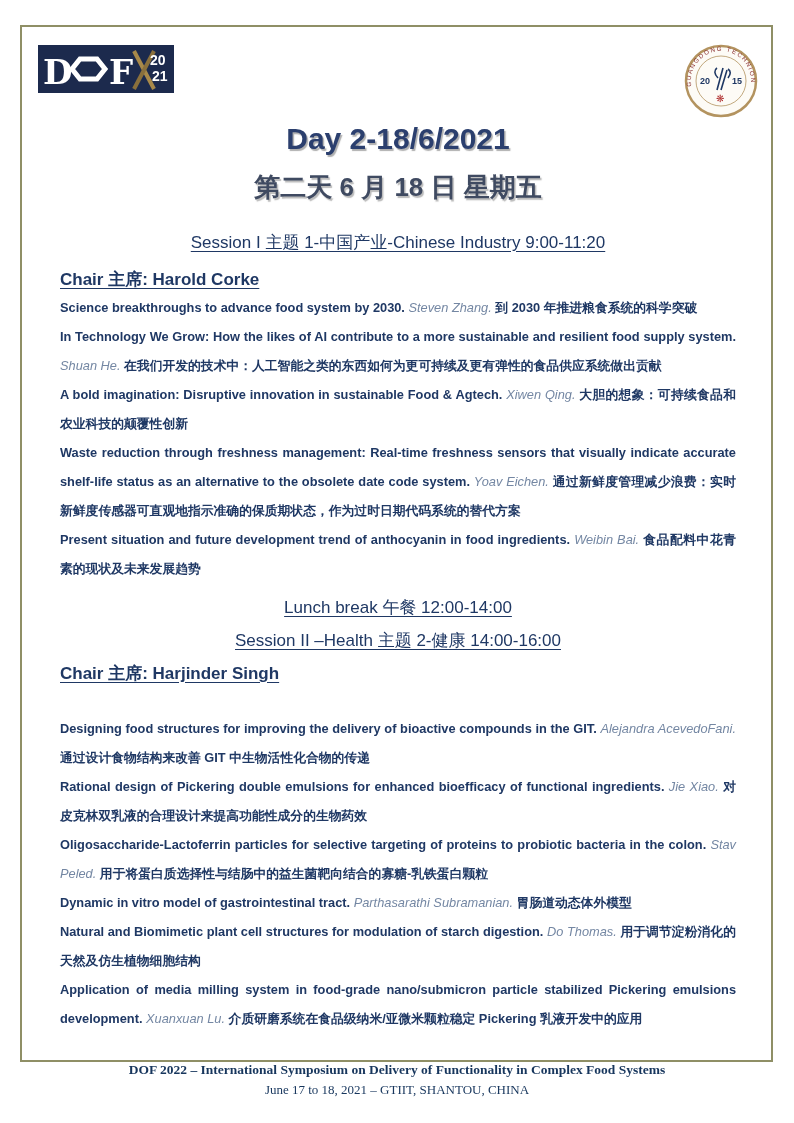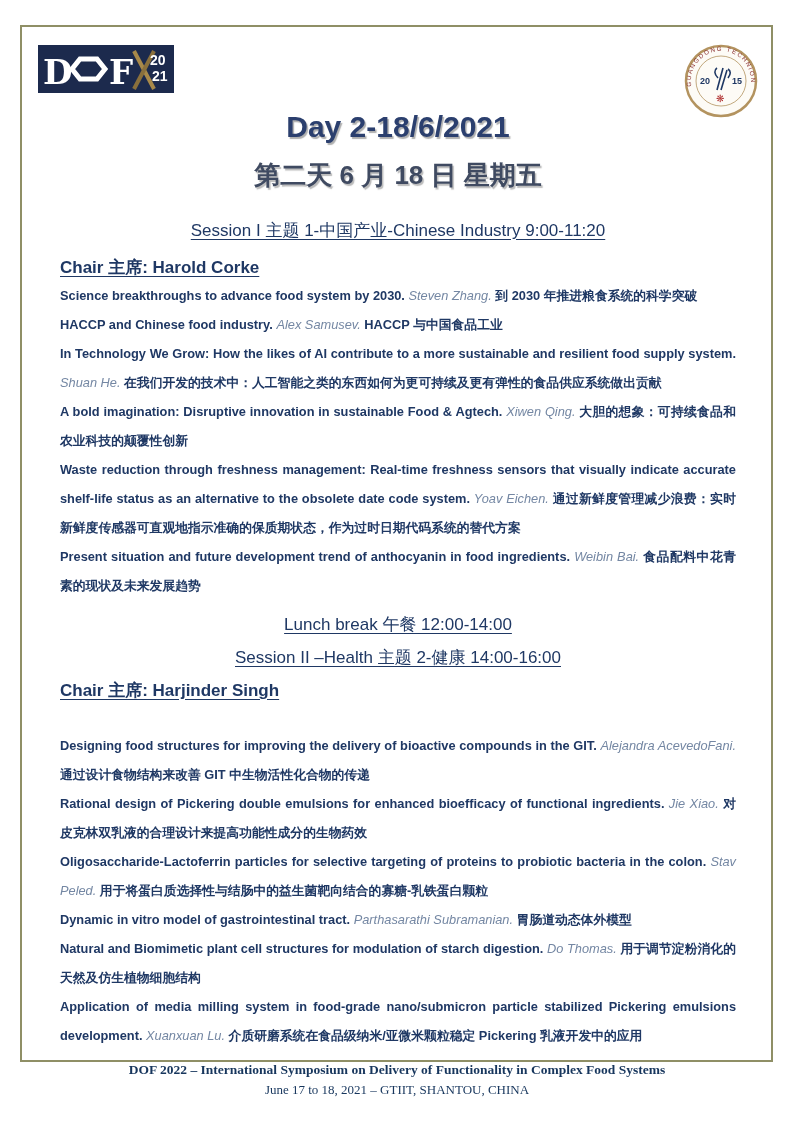--- a/index.html
+++ b/index.html
@@ -14,21 +14,21 @@
     position:absolute; left:20px; top:25px; right:21px; bottom:61px;
     border:2px solid #8f8f66;
     pointer-events:none;
   }
   .dof-logo { position:absolute; left:38px; top:45px; width:136px; height:48px; }
   .gtiit-seal { position:absolute; left:684px; top:44px; width:74px; height:74px; }
 
   .content { position:relative; padding:0 58px 0 60px; }
 
   .title-en {
-    margin:0; padding-top:110px;
+    margin:12px; padding-top:110px;
     text-align:center;
     font-size:30px; font-weight:bold; line-height:34px;
     color:#2b3f6e;
     text-shadow:1.5px 2px 1px rgba(110,110,110,0.55);
   }
   .title-zh {
     margin:14px 0 0 0;
     text-align:center;
     font-size:26px; font-weight:bold; line-height:34px;
     color:#3f4a61;
@@ -120,25 +120,20 @@
     <h3 class="session-heading">Session I 主题 1-中国产业-Chinese Industry 9:00-11:20</h3>
     <h3 class="chair-heading">Chair 主席: Harold Corke</h3>
 
     <div class="talks">
       <p class="talk">
         <span>Science breakthroughs to advance food system by 2030.</span>
         <span class="author">Steven Zhang.</span>
         <span>到 2030 年推进粮食系统的科学突破</span>
       </p>
       <p class="talk">
-        <span>HACCP and Chinese food industry.</span>
-        <span class="author">Alex Samusev.</span>
-        <span>HACCP 与中国食品工业</span>
-      </p>
-      <p class="talk">
         <span>In Technology We Grow: How the likes of AI contribute to a more sustainable and resilient food supply system.</span>
         <span class="author">Shuan He.</span>
         <span>在我们开发的技术中：人工智能之类的东西如何为更可持续及更有弹性的食品供应系统做出贡献</span>
       </p>
       <p class="talk">
         <span>A bold imagination: Disruptive innovation in sustainable Food &amp; Agtech.</span>
         <span class="author">Xiwen Qing.</span>
         <span>大胆的想象：可持续食品和农业科技的颠覆性创新</span>
       </p>
       <p class="talk">

